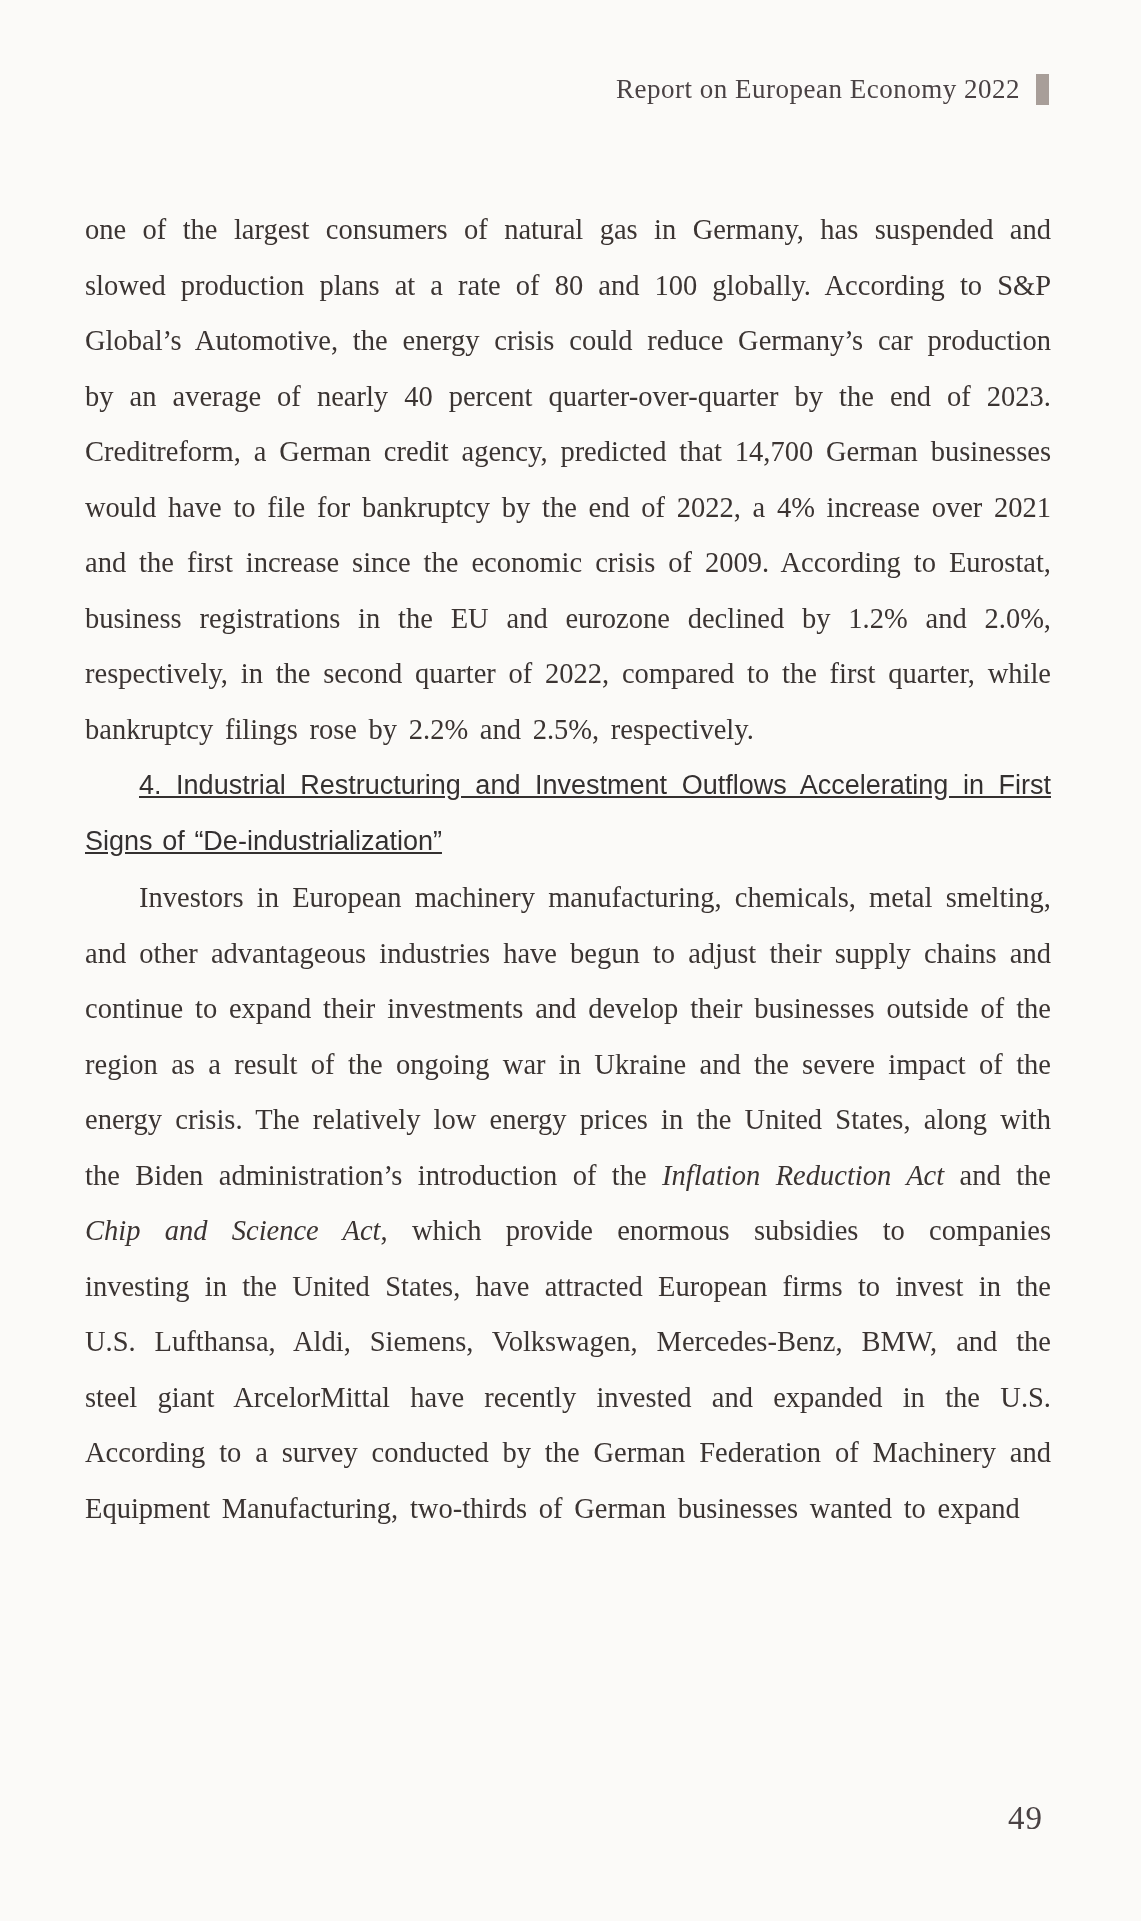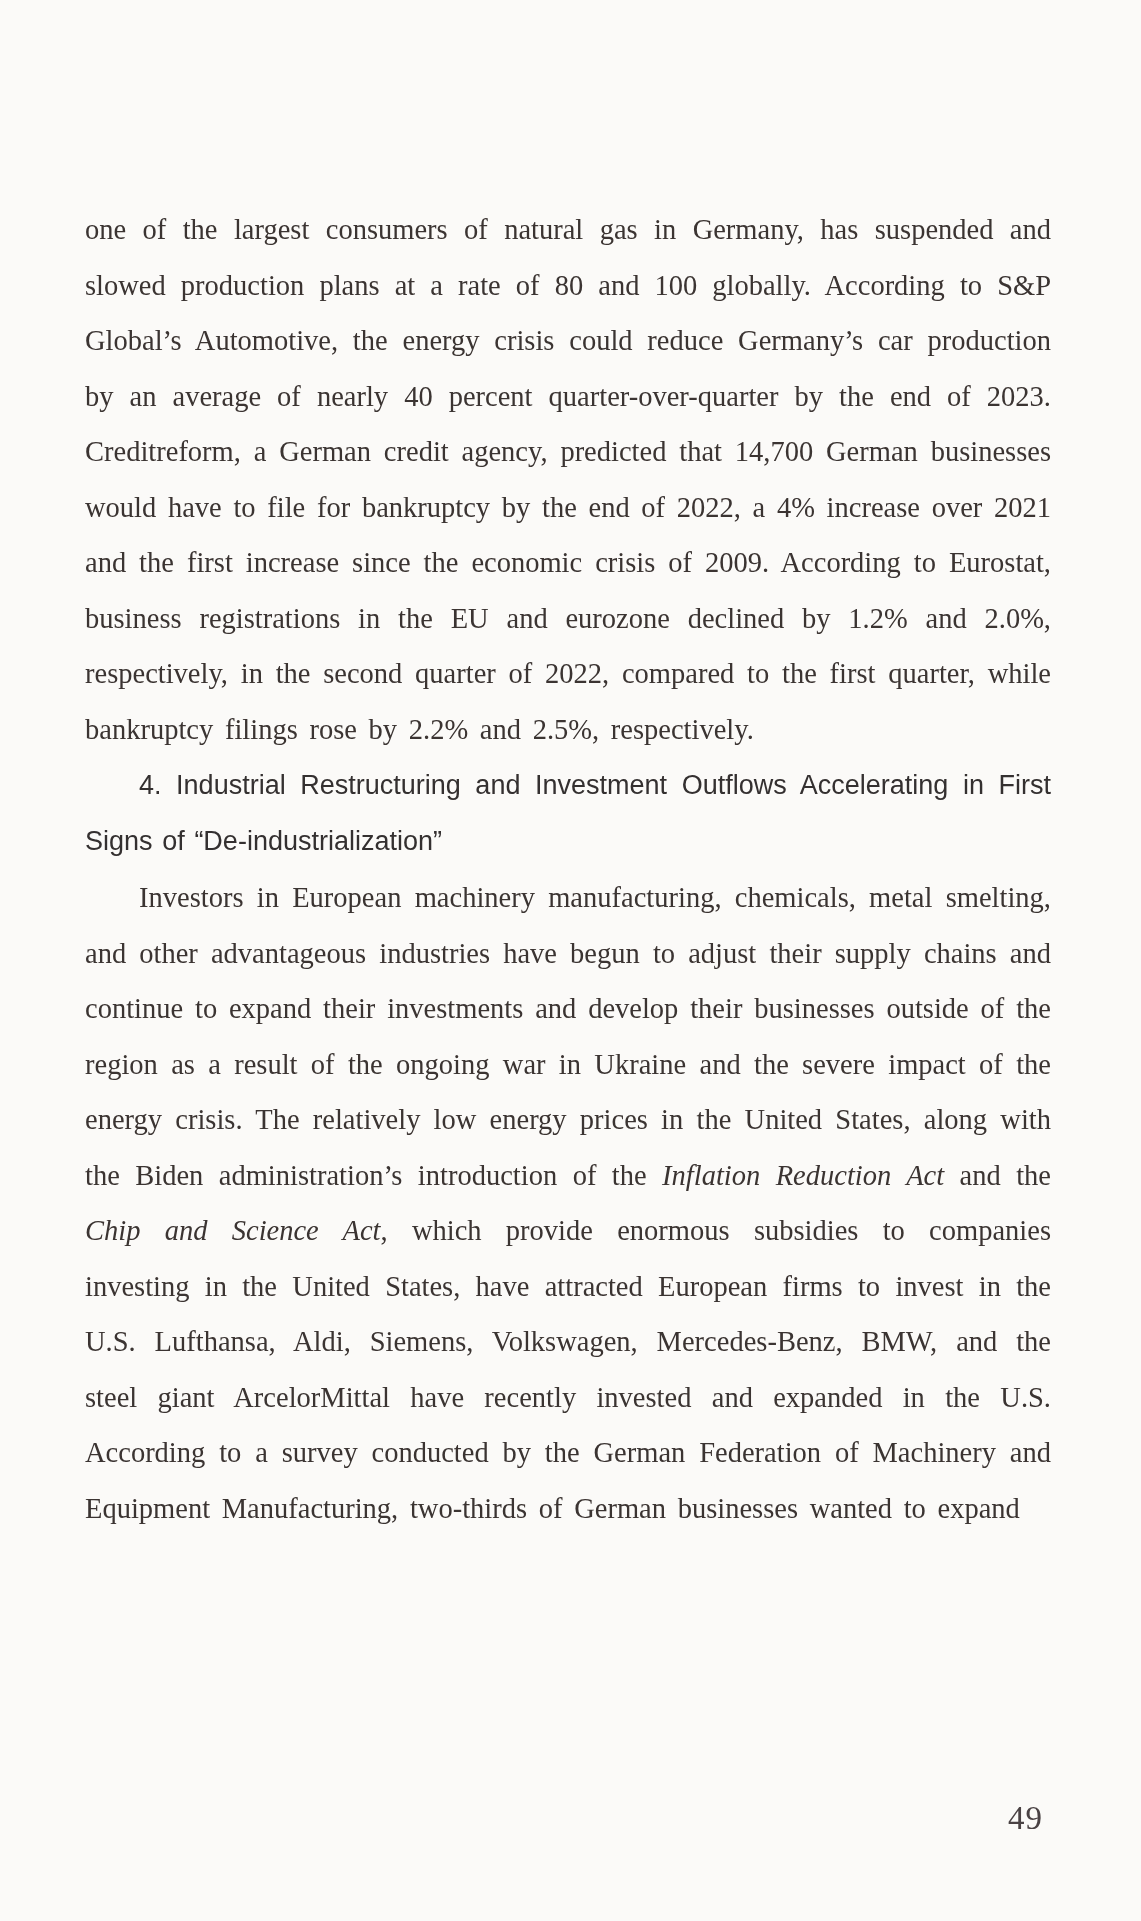--- a/index.html
+++ b/index.html
@@ -52,39 +52,44 @@
     padding: 0;
   }
   .page-body p.indent {
     text-indent: 54px;
   }
   .page-body p.heading {
     font-family: "Liberation Sans", "DejaVu Sans", sans-serif;
     font-size: 27px;
     color: #343030;
     word-spacing: 0.08em;
+    text-decoration: underline;
   }
   .page-body em {
   }
   .page-footer {
     position: absolute;
     top: 1800px;
     right: 98px;
   }
   .page-footer .page-number {
     font-size: 33px;
     color: #4a4244;
     letter-spacing: 1px;
   }
 </style>
 </head>
 <body>
 
 <div class="page" style="background: rgb(251, 250, 248); color: rgb(59, 52, 50);">
 
+  <div class="running-header">
+    <span class="title">Report on European Economy 2022</span>
+    <span class="accent-bar" style="background: rgb(168, 158, 153);"></span>
+  </div>
 
   <div class="page-body">
       <p><span>one of the largest consumers of natural gas in Germany, has suspended and slowed production plans at a rate of 80 and 100 globally. According to S&amp;P Global’s Automotive, the energy crisis could reduce Germany’s car production by an average of nearly 40 percent quarter-over-quarter by the end of 2023. Creditreform, a German credit agency, predicted that 14,700 German businesses would have to file for bankruptcy by the end of 2022, a 4% increase over 2021 and the first increase since the economic crisis of 2009. According to Eurostat, business registrations in the EU and eurozone declined by 1.2% and 2.0%, respectively, in the second quarter of 2022, compared to the first quarter, while bankruptcy filings rose by 2.2% and 2.5%, respectively.</span></p>
       <p class="heading indent"><span>4. Industrial Restructuring and Investment Outflows Accelerating in First Signs of “De-industrialization”</span></p>
       <p class="indent"><span>Investors in European machinery manufacturing, chemicals, metal smelting, and other advantageous industries have begun to adjust their supply chains and continue to expand their investments and develop their businesses outside of the region as a result of the ongoing war in Ukraine and the severe impact of the energy crisis. The relatively low energy prices in the United States, along with the Biden administration’s introduction of the </span><em>Inflation Reduction Act</em><span> and the </span><em>Chip and Science Act</em><span>, which provide enormous subsidies to companies investing in the United States, have attracted European firms to invest in the U.S. Lufthansa, Aldi, Siemens, Volkswagen, Mercedes-Benz, BMW, and the steel giant ArcelorMittal have recently invested and expanded in the U.S. According to a survey conducted by the German Federation of Machinery and Equipment Manufacturing, two-thirds of German businesses wanted to expand</span></p>
     </div>
 
   <div class="page-footer">
     <span class="page-number">49</span>
   </div>

